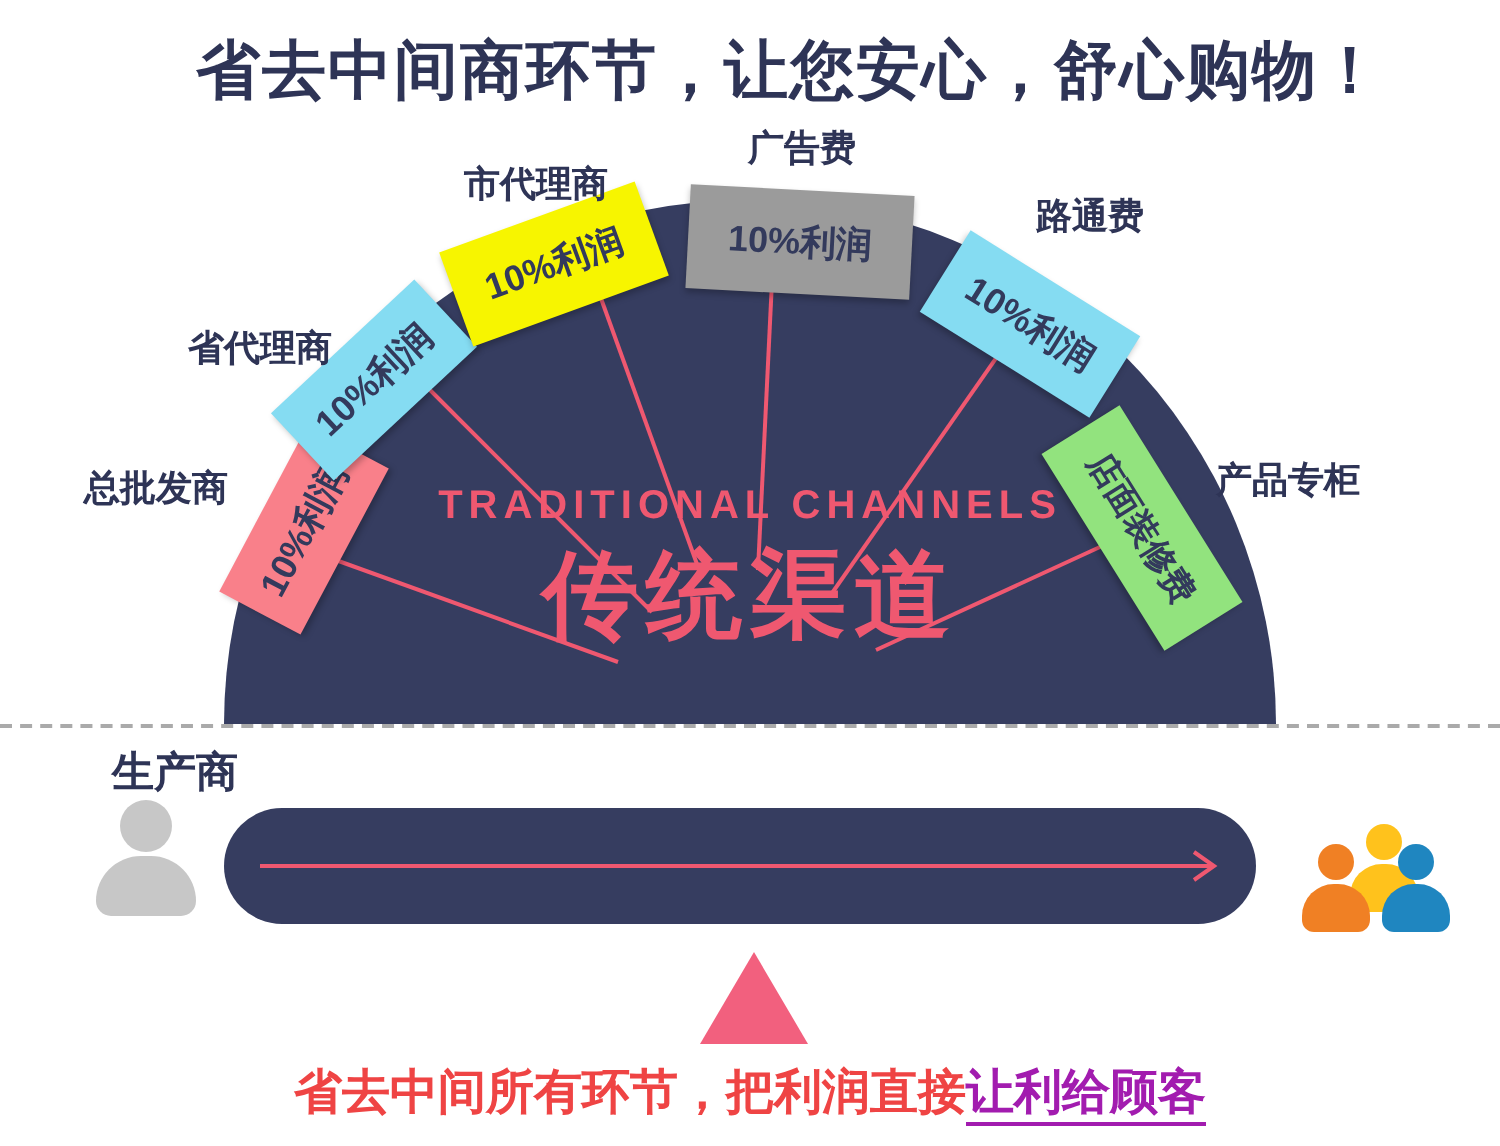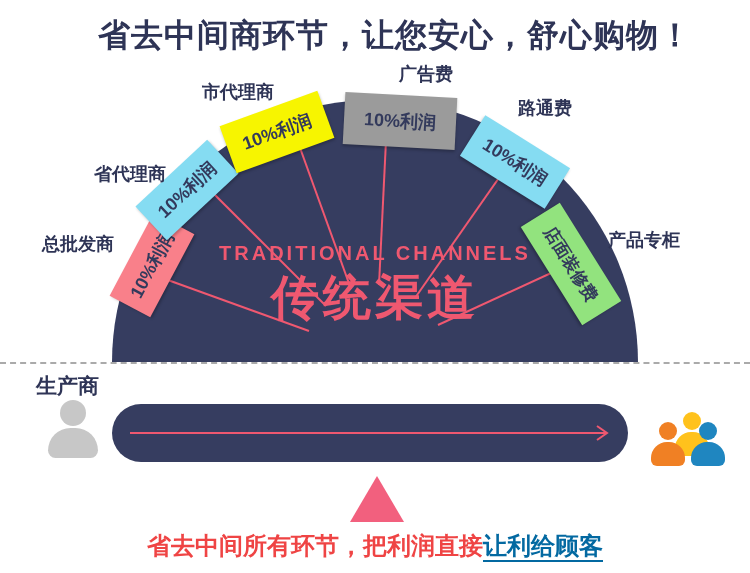--- a/index.html
+++ b/index.html
@@ -37,31 +37,31 @@
   .w3{left:225px;top:107px;width:104px;height:50px;transform:rotate(-20deg);}
   .w4{left:344px;top:95px;width:112px;height:52px;transform:rotate(3deg);}
   .w5{left:465px;top:138px;width:100px;height:48px;transform:rotate(32deg);}
   .w6{left:513px;top:241px;width:116px;height:46px;transform:rotate(58deg);font-size:17px;}
   
   .chan-label{
     position:absolute;font-size:18px;font-weight:bold;z-index:4;white-space:nowrap;
   }
   .l1{left:42px;top:232px;}
   .l2{left:94px;top:162px;}
-  .l3{left:202px;top:80px;}
-  .l4{left:374px;top:62px;margin-left:25px;}
+  .l3{left:232px;top:80px;}
+  .l4{left:374px;top:62px;}
   .l5{left:518px;top:96px;}
   .l6{left:608px;top:228px;}
   
   .divider{
     position:absolute;left:0;top:362px;width:750px;border-top:2px dashed #aaa;z-index:0;
   }
   
   .side-label{position:absolute;top:372px;font-size:21px;font-weight:bold;z-index:2;}
-  .producer-label{left:36px;}
+  .producer-label{left:56px;}
   .customers-label{left:650px;}
   .flow-bar{
     position:absolute;left:112px;top:404px;width:516px;height:58px;
     border-radius:29px;background:#363d60;z-index:1;
   }
   .arrow-svg{position:absolute;left:0;top:0;}
   
   .person{position:absolute;}
   .person .head{border-radius:50%;background:currentColor;margin:0 auto;}
   .person .torso{background:currentColor;margin:2px auto 0;}
@@ -155,16 +155,16 @@
     <div class="torso"></div>
   </div>
   <div class="person cust cust-blue" style="color: rgb(31, 134, 192);">
     <div class="head"></div>
     <div class="torso"></div>
   </div>
 
   <div class="fulcrum"></div>
 
   <div class="footer-line">
-    <span style="color: #ef4444; margin-top: 13px;">省去中间所有环节，把利润直接</span><span class="footer-highlight" style="color: #0369a1;">让利给顾客</span>
+    <span style="color: #ef4444; margin-top: 13px;">省去中间所有环节，把利润直接</span><span class="footer-highlight" style="color: #a21caf;">让利给顾客</span>
   </div>
 
 </div>
 
 </body></html>

